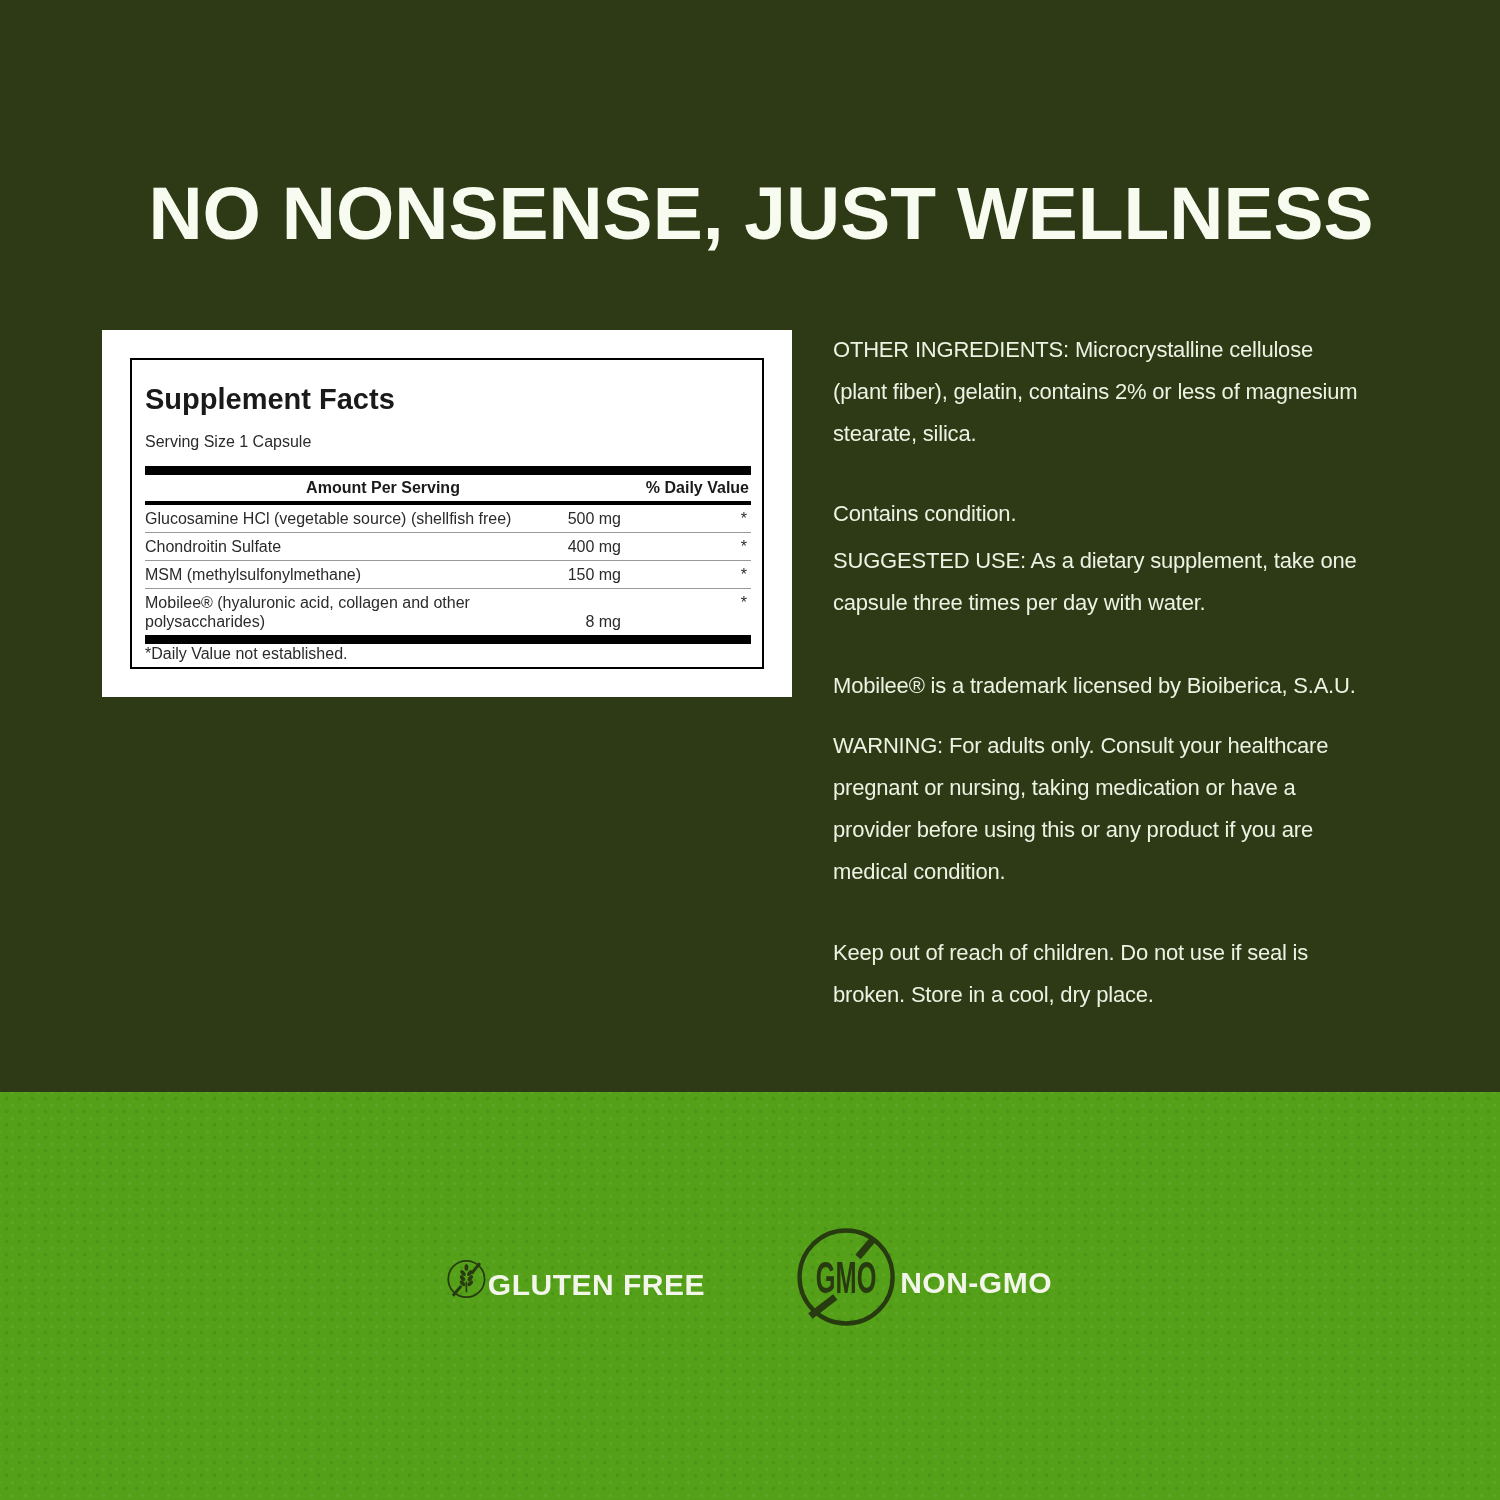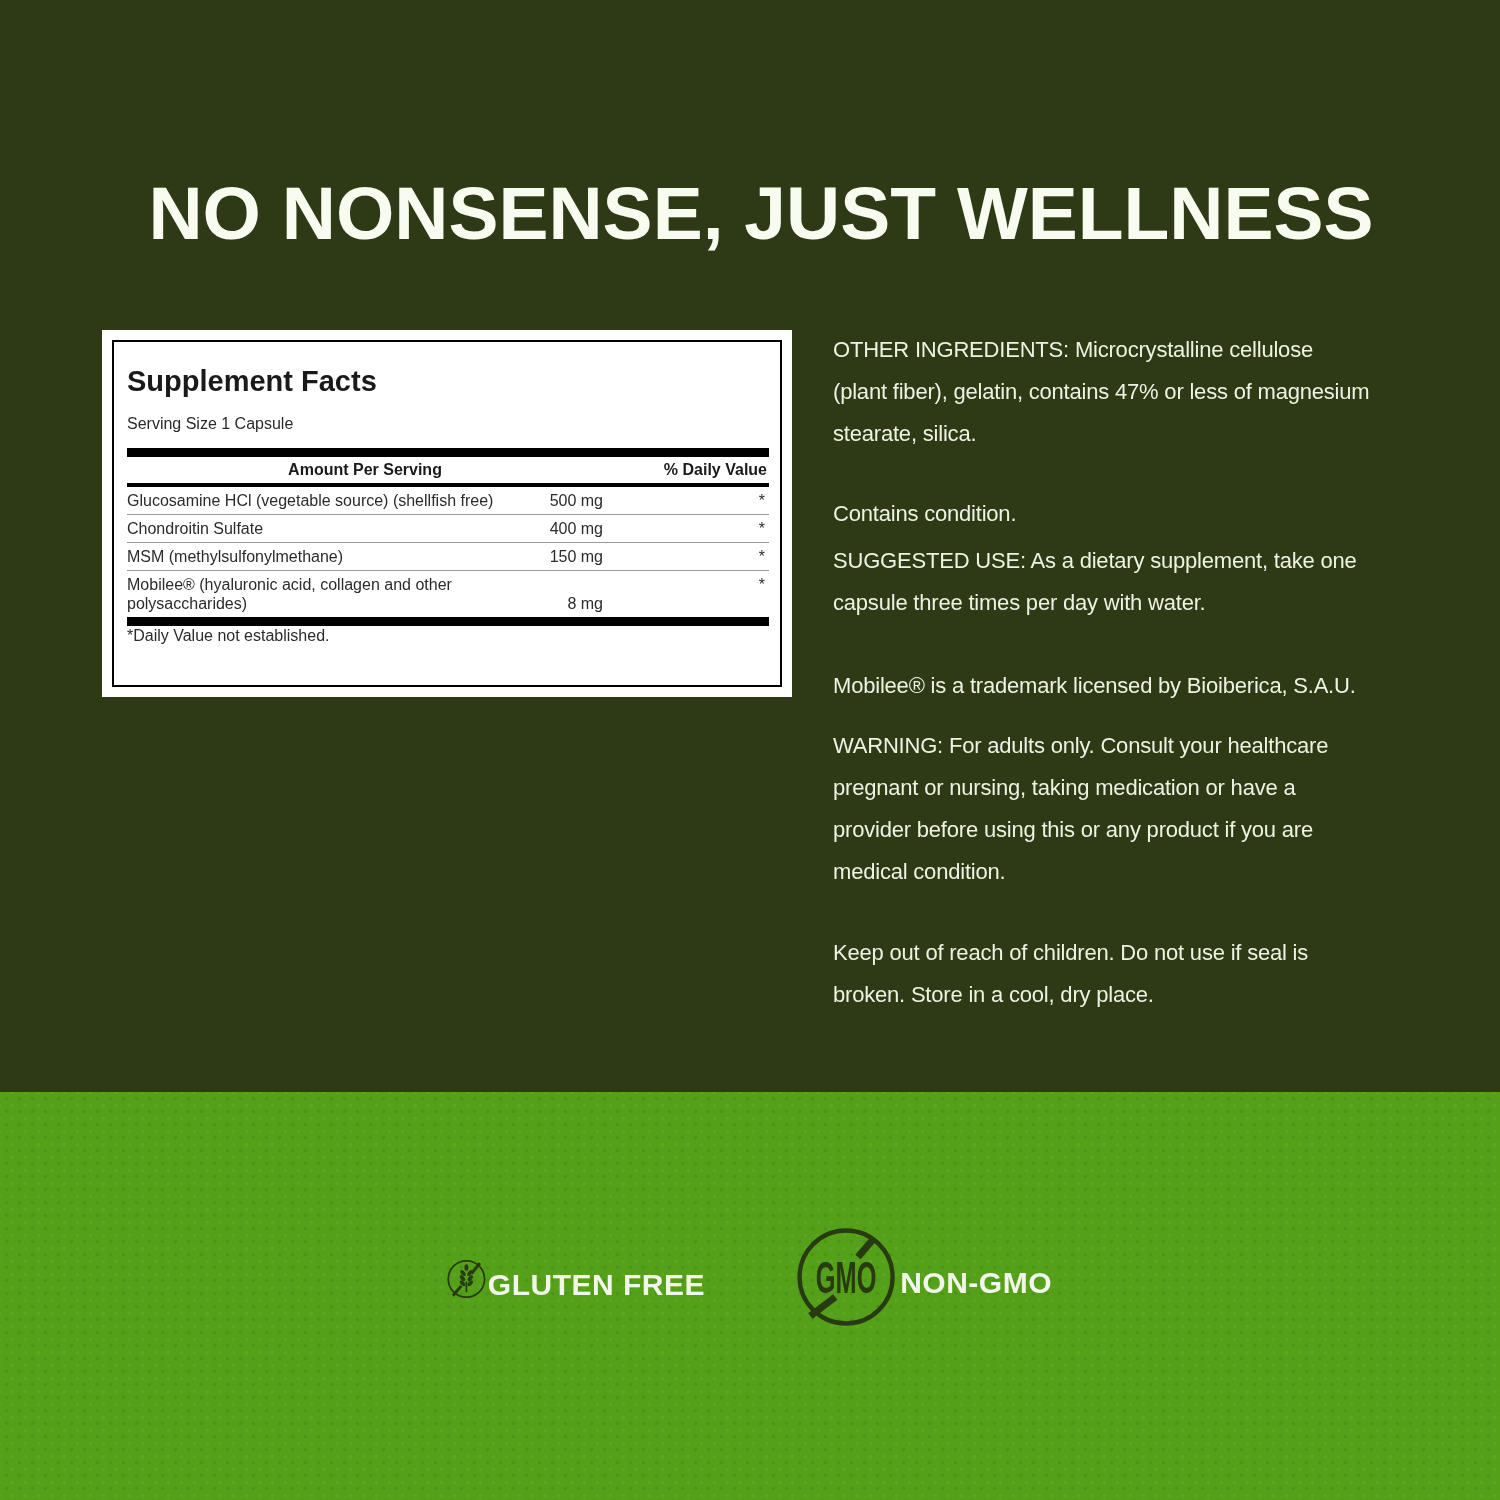--- a/index.html
+++ b/index.html
@@ -6,21 +6,21 @@
   body{width:1500px;height:1500px;position:relative;overflow:hidden;
        font-family:"Liberation Sans",sans-serif;background:#2d3a15;}
   .canvas{position:absolute;inset:0;}
 
   
   .headline{position:absolute;left:11px;top:118px;width:1500px;text-align:center;
     font-size:75px;font-weight:700;line-height:90px;color:#f8fbf0;letter-spacing:0px;}
 
   
   .label-panel{position:absolute;left:102px;top:330px;width:690px;height:367px;
-    background:#ffffff;box-sizing:border-box;padding:10px;}
+    background:#ffffff;box-sizing:border-box;padding:28px;}
   .label-inner{border:2px solid #000;height:100%;box-sizing:border-box;
     padding:22px 11px 0 13px;color:#1a1a1a;overflow:hidden;}
   .sf-title{font-size:29px;font-weight:700;line-height:34px;letter-spacing:0px;}
   .sf-serving{font-size:16px;line-height:20px;margin-top:16px;color:#2b2b2b;}
   .bar{background:#000;}
   .bar-thick{height:9px;margin-top:14px;}
   .bar-med{height:4px;}
   .bar-bottom{height:9px;}
   .sf-grid{display:grid;grid-template-columns:400px 76px 1fr;}
   .sf-header{padding:3px 0;font-weight:700;font-size:16px;line-height:20px;}
@@ -90,21 +90,21 @@
       </div>
 
       <div class="bar bar-bottom"></div>
       <div class="sf-footnote">*Daily Value not established.</div>
     </div>
   </section>
 
   <section class="details">
     <div class="para" style="top:329px">
       <div class="line">OTHER INGREDIENTS: Microcrystalline cellulose</div>
-      <div class="line">(plant fiber), gelatin, contains 47% or less of magnesium</div>
+      <div class="line">(plant fiber), gelatin, contains 2% or less of magnesium</div>
       <div class="line">stearate, silica.</div>
     </div>
     <div class="para" style="top:493px">
       <div class="line">Contains condition.</div>
     </div>
     <div class="para" style="top:540px">
       <div class="line">SUGGESTED USE: As a dietary supplement, take one</div>
       <div class="line">capsule three times per day with water.</div>
     </div>
     <div class="para" style="top:665px">

